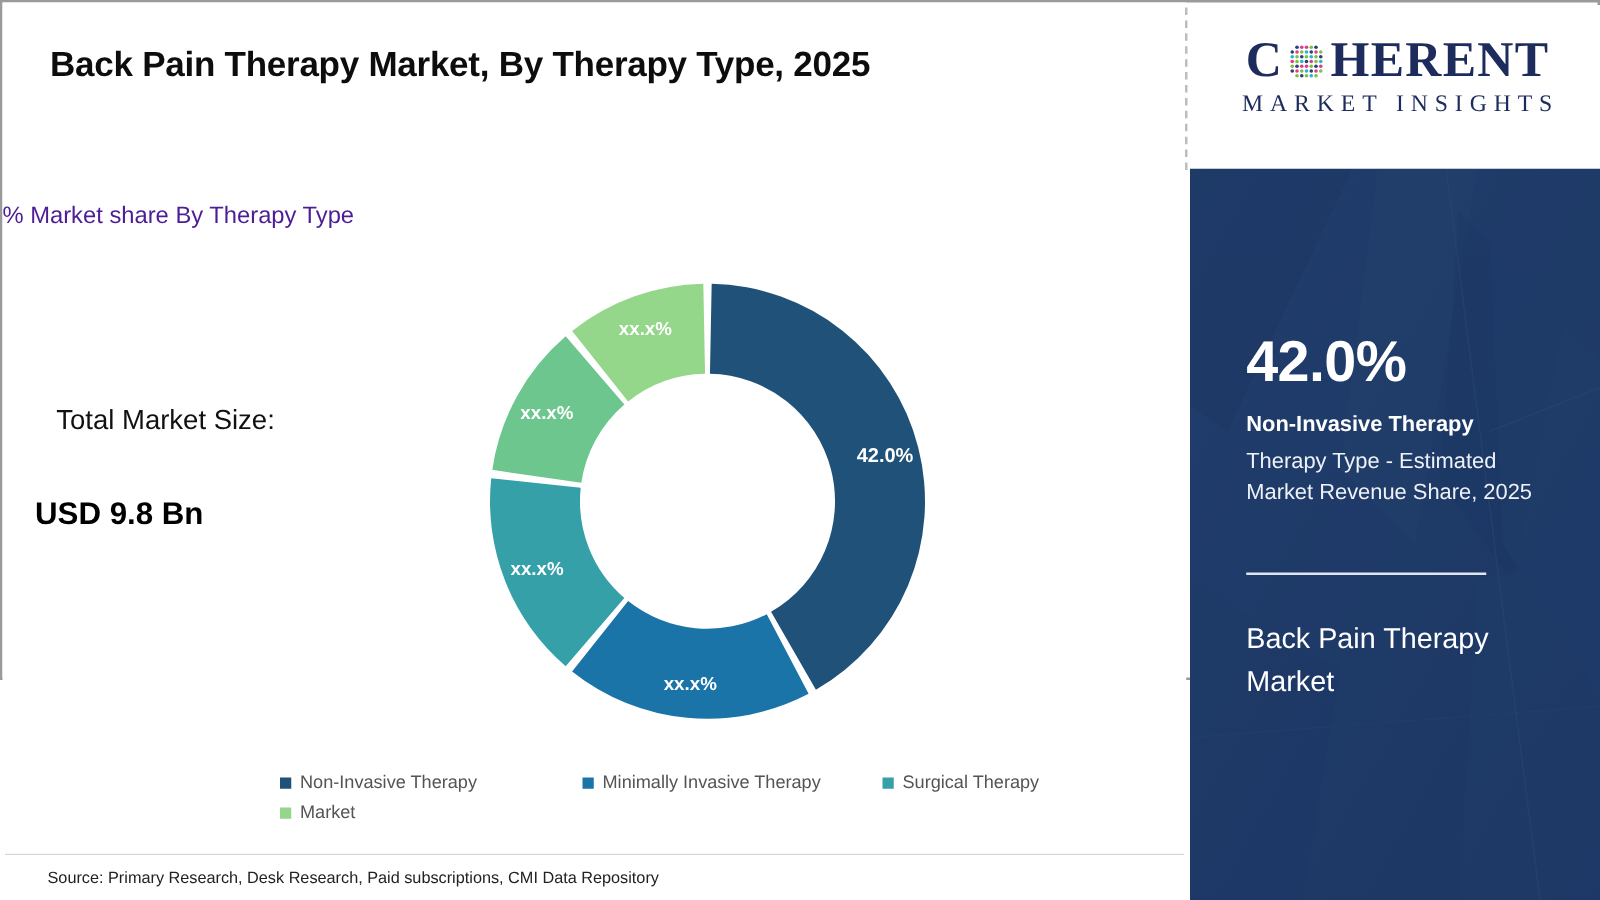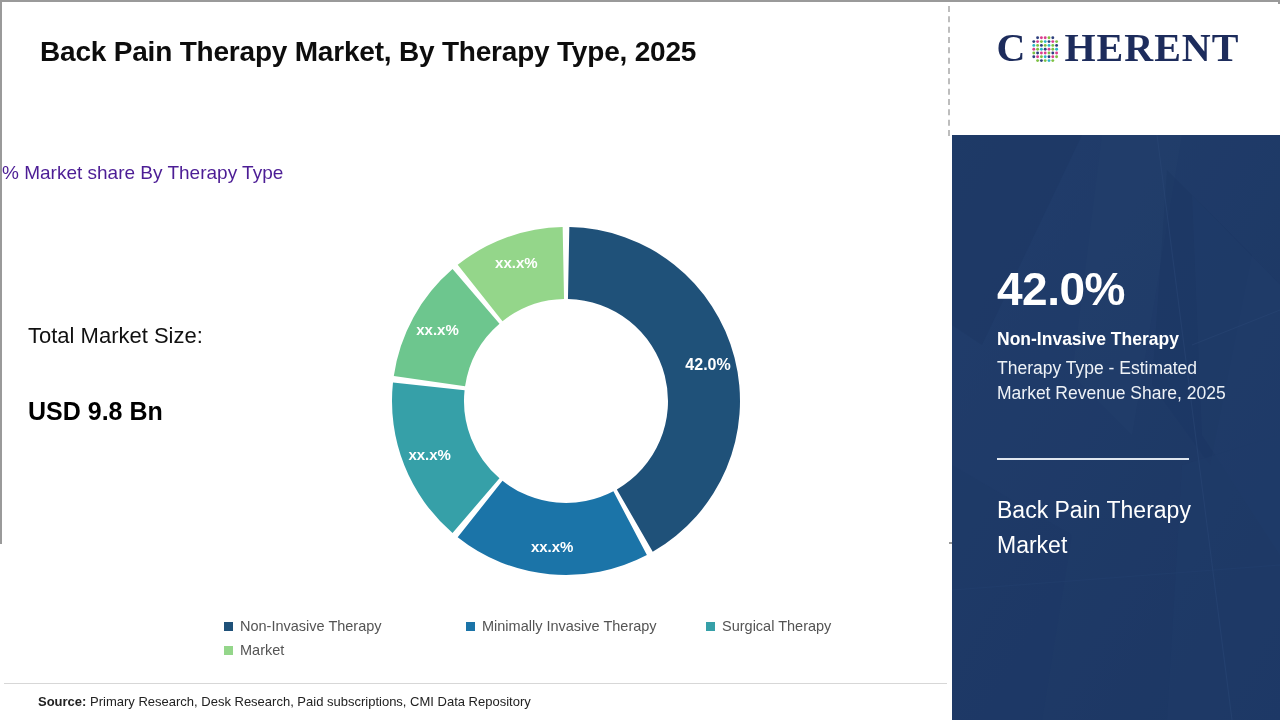--- a/index.html
+++ b/index.html
@@ -25,21 +25,21 @@
     font-size:28px;font-weight:bold;line-height:1.40;
     color:#0d0d0d;letter-spacing:-0.2px;
   }
   .subtitle{
     position:absolute;left:0;top:160px;width:947px;
     font-size:19px;color:#4c1d95;
   }
   .totalblock{
     position:absolute;left:26px;top:320px;width:300px;
   }
-  .total-label{font-size:22px;color:#111;line-height:1.30;}
+  .total-label{font-size:22px;color:#111;line-height:1.30;margin-left:17px;}
   .total-value{font-size:25px;font-weight:bold;color:#000;line-height:1.30;margin-top:44px;}
 
   
   .donut-wrap{
     position:absolute;left:383px;top:218px;width:362px;height:362px;
   }
   .donut-wrap svg{display:block;width:362px;height:362px;}
   .slice-label{
     font-family:"Liberation Sans","DejaVu Sans",sans-serif;
     font-size:15px;font-weight:bold;fill:#ffffff;
@@ -62,21 +62,21 @@
   .li-w2{width:230px;}
 
   
   .footer-rule{
     position:absolute;left:2px;top:681px;width:943px;height:1px;background:#d7d7d7;
   }
   .source{
     position:absolute;left:36px;top:692px;
     font-size:13px;color:#222;white-space:nowrap;
   }
-  .source b{font-weight:bold;text-align:center;}
+  .source b{font-weight:normal;text-align:center;}
 
   
   .vdash{
     position:absolute;left:946px;top:4px;width:0;height:130px;
     border-left:2px dashed #bdbdbd;
   }
 
   
   .rail{
     position:absolute;left:950px;top:2px;width:328px;height:716px;
@@ -251,20 +251,21 @@
                   <circle cx="10.6" cy="29.599999999999998" r="1.45" fill="#7ec143"></circle>
                   <circle cx="14.399999999999999" cy="29.599999999999998" r="1.45" fill="#2e3f7e"></circle>
                   <circle cx="18.2" cy="29.599999999999998" r="1.45" fill="#7ec143"></circle>
                   <circle cx="22" cy="29.599999999999998" r="1.45" fill="#29b6c8"></circle>
                   <circle cx="25.799999999999997" cy="29.599999999999998" r="1.45" fill="#7ec143"></circle>
                 </g>
               </svg>
           </span>
           <span>HERENT</span>
         </div>
+        <div class="logo-row2">MARKET INSIGHTS</div>
       </div>
     </div>
 
     <div class="bluepanel">
       <svg class="tex" viewBox="0 0 328 585" preserveAspectRatio="none">
         <defs>
           <linearGradient id="g1" x1="0" y1="0" x2="1" y2="1">
             <stop offset="0" stop-color="#24406f"></stop>
             <stop offset="1" stop-color="#1b3560"></stop>
           </linearGradient>

